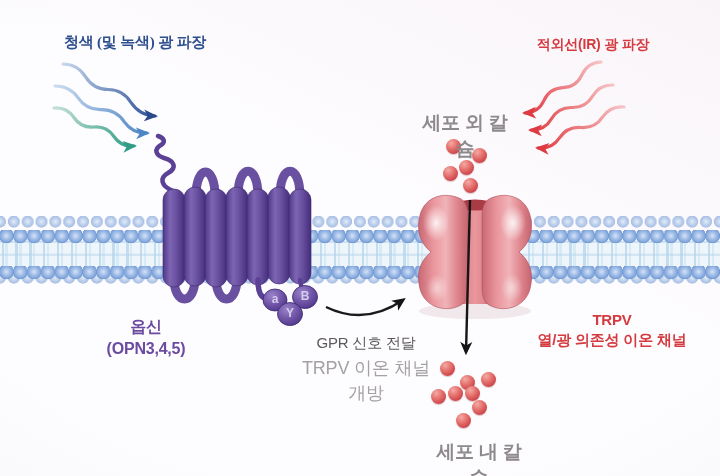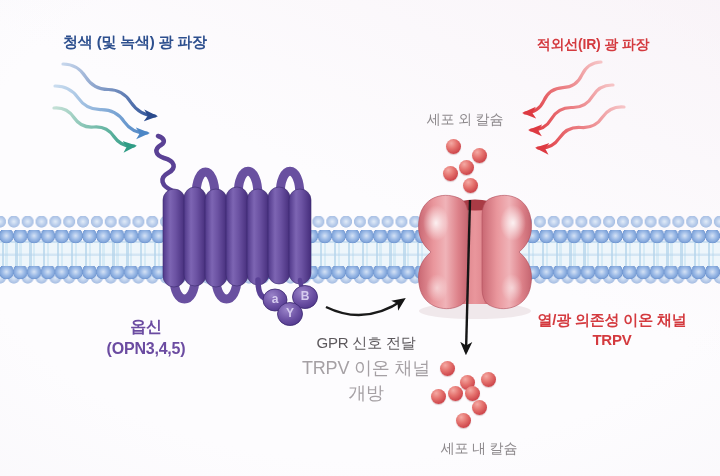--- a/index.html
+++ b/index.html
@@ -29,23 +29,23 @@
   .m-tails{
     position:absolute;left:0;right:0;top:26px;height:28px;
     background-color:#eef6fb;
     background-image:
       linear-gradient(180deg, rgba(180,210,235,.55) 0 2px, rgba(255,255,255,0) 2px 12px, rgba(180,210,235,.45) 13px 15px, rgba(255,255,255,0) 15px),
       repeating-linear-gradient(90deg, rgba(255,255,255,0) 0 1.6px, #c3ddef 1.6px 3.9px, rgba(255,255,255,0) 3.9px 5.4px, #d7ebf6 5.4px 7.7px, rgba(255,255,255,0) 7.7px 13.85px);
   }
 
   
   .label{position:absolute;text-align:center;line-height:1.35;letter-spacing:-0.2px;}
-  .lbl-blue{left:52px;top:32px;width:166px;font-size:15px;font-weight:bold;color:#2d4f8e;}
+  .lbl-blue{left:52px;top:32px;width:166px;font-size:15px;font-weight:bold;color:#2d4f8e;font-family:Liberation Serif, serif;}
   .lbl-ir{left:521px;top:35px;width:144px;font-size:14px;font-weight:bold;color:#d43a3f;}
-  .lbl-gray{font-size:14px;font-weight:400;color:#8d898c;}
+  .lbl-gray{font-size:19px;font-weight:700;color:#8d898c;}
   .lbl-extca{left:414px;top:110px;width:102px;}
   .lbl-intca{left:428px;top:439px;width:102px;}
   .lbl-opsin{left:82px;top:316px;width:128px;font-size:16px;font-weight:bold;color:#6b4ba1;}
   .lbl-gpr{left:298px;top:333px;width:136px;}
   .lbl-gpr .l1{font-size:15px;font-weight:normal;color:#5c585c;}
   .lbl-gpr .l2{font-size:18px;font-weight:500;color:#a5a0a4;margin-top:3px;}
   .lbl-trpv{left:534px;top:310px;width:156px;font-size:15px;font-weight:bold;color:#d43a3f;}
 
   
   .ca-dot{
@@ -228,17 +228,17 @@
   <div class="label lbl-gray lbl-intca">세포 내 칼슘</div>
   <div class="label lbl-opsin">
     <div>옵신</div>
     <div>(OPN3,4,5)</div>
   </div>
   <div class="label lbl-gpr">
     <div class="l1">GPR 신호 전달</div>
     <div class="l2">TRPV 이온 채널 개방</div>
   </div>
   <div class="label lbl-trpv">
+    <div>TRPV</div>
     <div>열/광 의존성 이온 채널</div>
-    <div>TRPV</div>
   </div>
 
 </div>
 
 </body></html>

